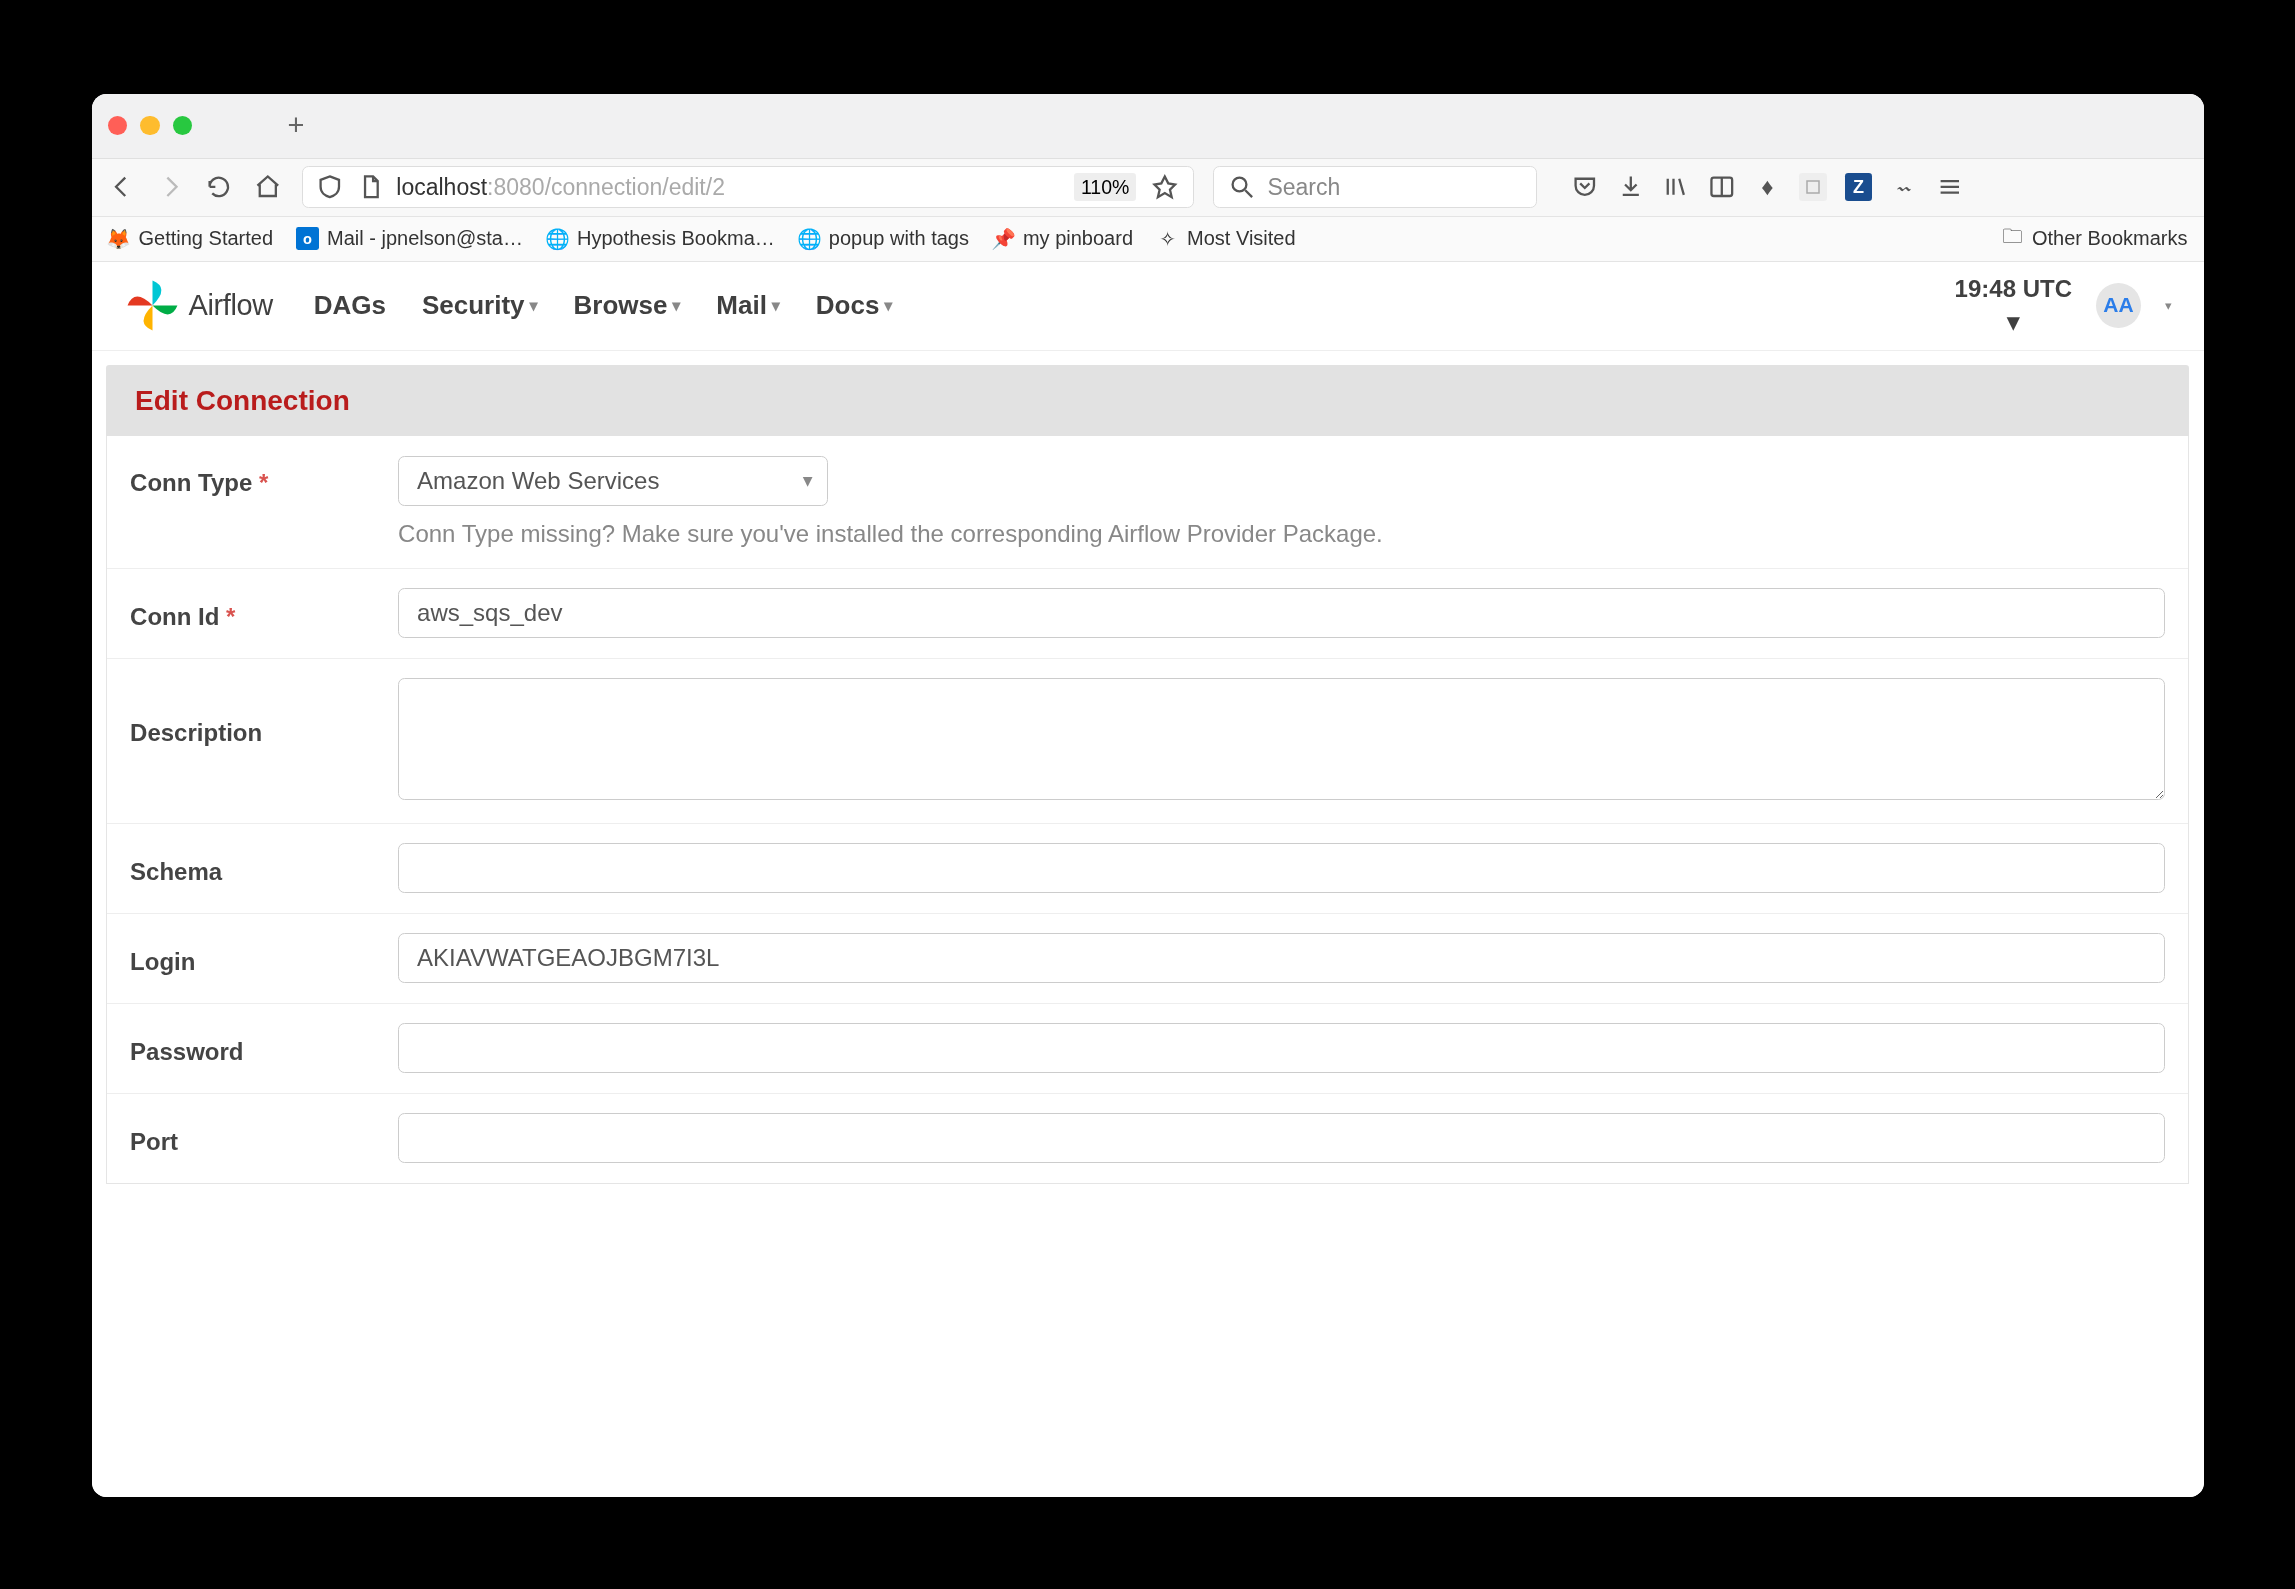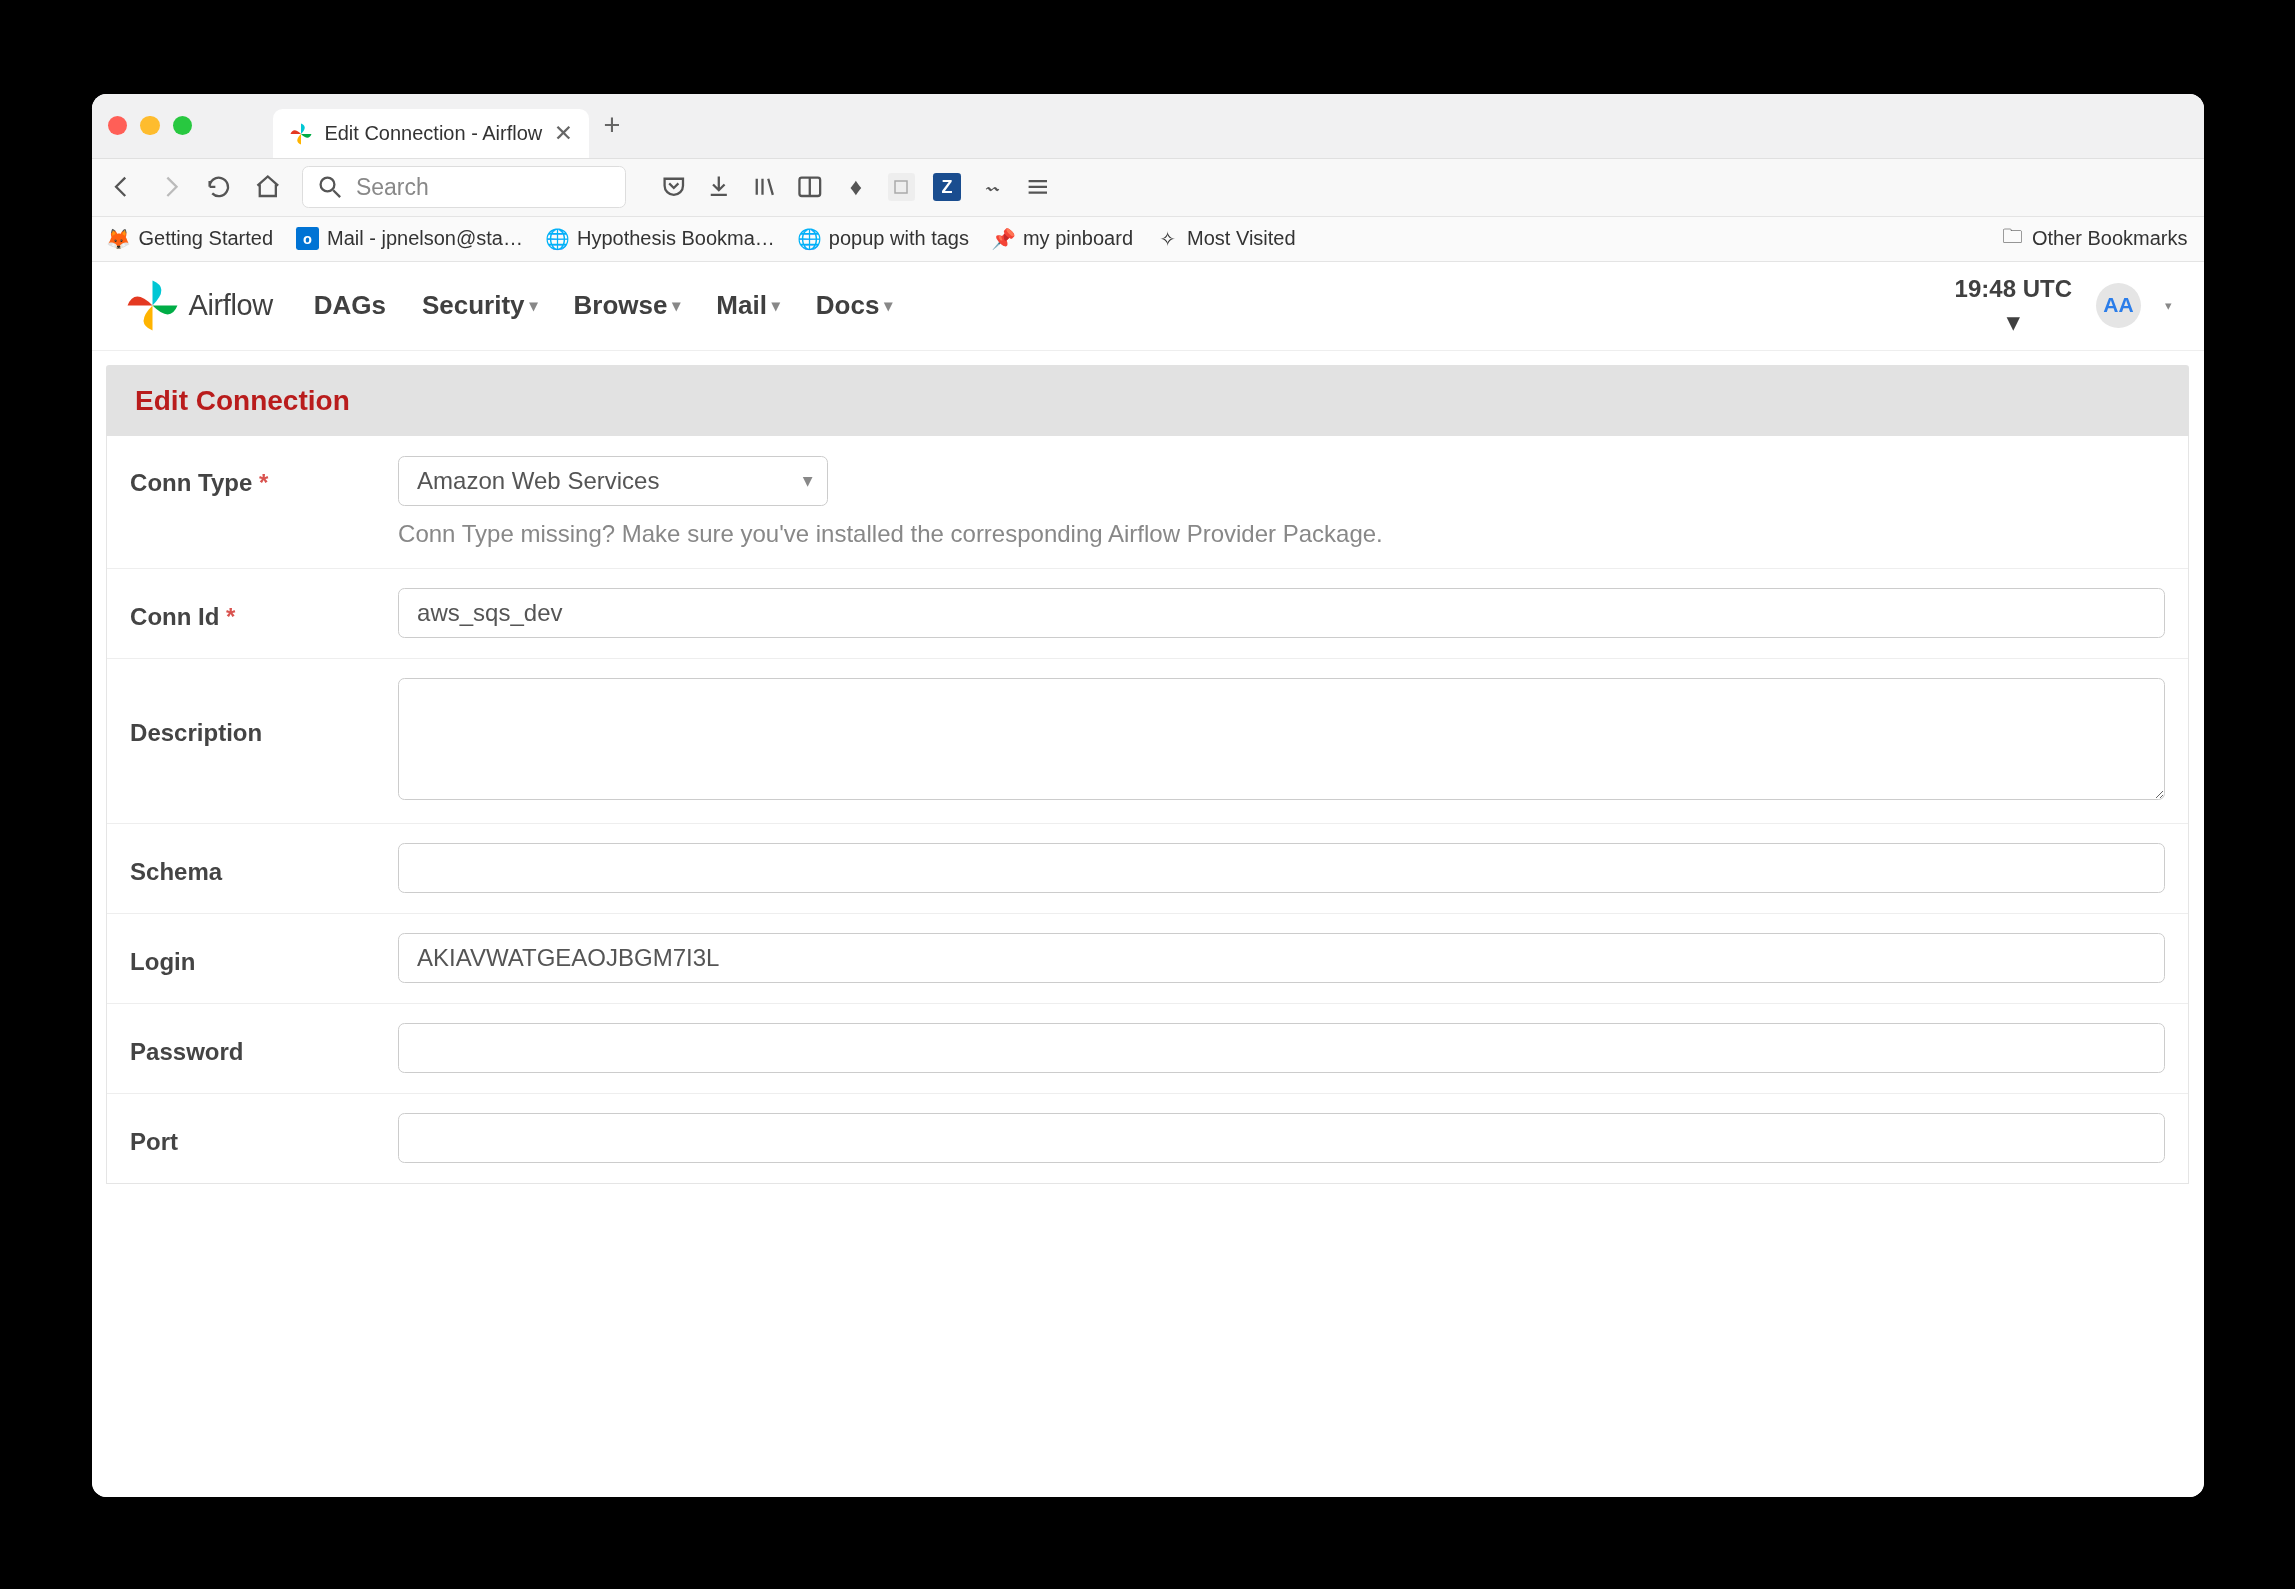--- a/index.html
+++ b/index.html
@@ -208,32 +208,20 @@
 <body>
 
 <div class="browser-window">
 
   <div class="titlebar">
     <div class="traffic-lights">
       <div class="tl red"></div>
       <div class="tl yellow"></div>
       <div class="tl green"></div>
     </div>
-    <div class="tab">
-      <span class="tab-favicon">
-        <svg viewBox="0 0 32 32">
-            <path d="M16 16 L16 2 Q26 6 16 16 Z" fill="#00c7d4"></path>
-            <path d="M16 16 L30 16 Q26 26 16 16 Z" fill="#00ad46"></path>
-            <path d="M16 16 L16 30 Q6 26 16 16 Z" fill="#ffb400"></path>
-            <path d="M16 16 L2 16 Q6 6 16 16 Z" fill="#e43921"></path>
-          </svg>
-      </span>
-      <span>Edit Connection - Airflow</span>
-      <span class="close">✕</span>
-    </div>
     <span class="newtab">+</span>
   </div>
 
   <div class="toolbar">
     <span class="nav-icon">
         <svg viewBox="0 0 24 24">
           <path d="M15 4 L7 12 L15 20"></path>
         </svg>
       </span>
     <span class="nav-icon dim">
@@ -245,20 +233,43 @@
         <svg viewBox="0 0 24 24">
           <path d="M4 12 A8 8 0 1 1 6.3 17.7 M4 12 L4 7 M4 12 L9 12"></path>
         </svg>
       </span>
     <span class="nav-icon">
         <svg viewBox="0 0 24 24">
           <path d="M3 11 L12 3 L21 11 M5 10 V20 H19 V10"></path>
         </svg>
       </span>
 
+    <div class="urlbar">
+      <span class="nav-icon">
+          <svg viewBox="0 0 24 24">
+            <path d="M12 3 L20 6 V12 C20 17 16 20 12 21 C8 20 4 17 4 12 V6 Z"></path>
+          </svg>
+        </span>
+      <span class="nav-icon">
+          <svg viewBox="0 0 24 24">
+            <path d="M7 3 H14 L18 7 V21 H7 Z M14 3 V7 H18"></path>
+          </svg>
+        </span>
+      <span class="host">
+        <span class="dark">localhost</span><span>:8080</span><span>/connection/edit/2</span>
+      </span>
+      <span class="url-right">
+        <span class="zoom-badge">110%</span>
+        <span class="nav-icon">
+            <svg viewBox="0 0 24 24">
+              <path d="M12 3 L15 9 L21 10 L16.5 14.5 L18 21 L12 17.5 L6 21 L7.5 14.5 L3 10 L9 9 Z"></path>
+            </svg>
+          </span>
+      </span>
+    </div>
 
     <div class="searchbar">
       <span class="nav-icon">
           <svg viewBox="0 0 24 24">
             <circle cx="10" cy="10" r="6"></circle>
             <path d="M15 15 L21 21"></path>
           </svg>
         </span>
       <span>Search</span>
     </div>

